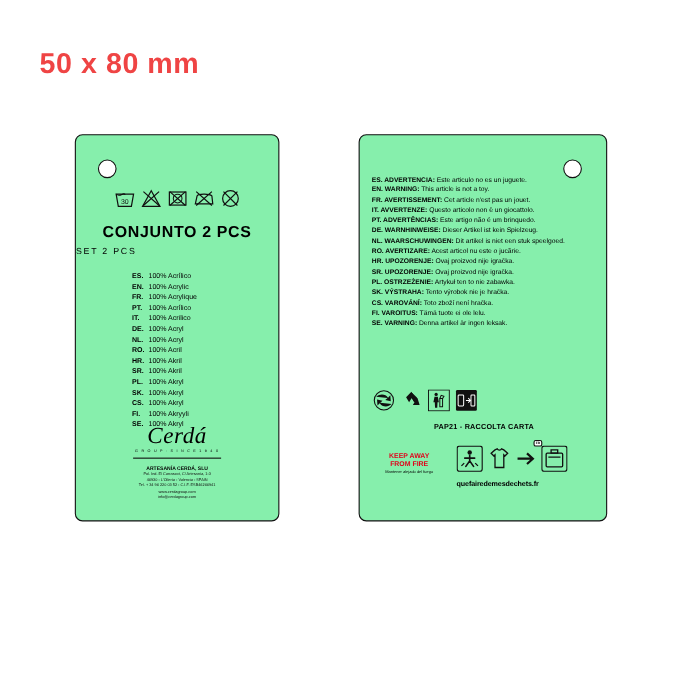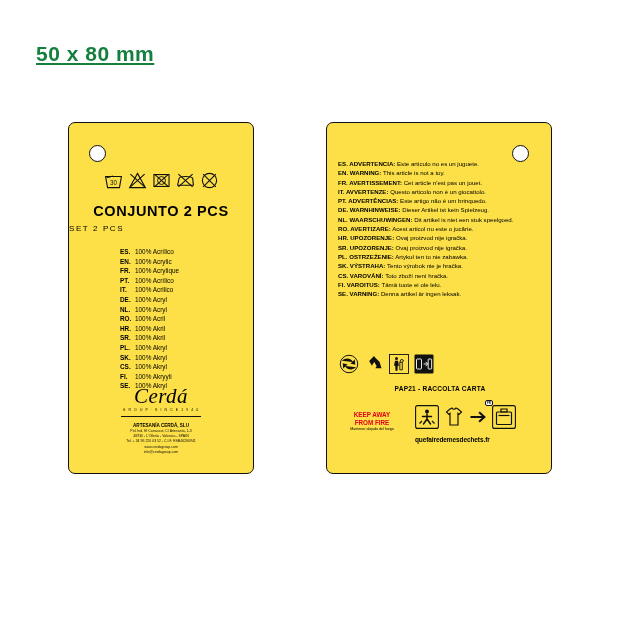--- a/index.html
+++ b/index.html
@@ -12,31 +12,30 @@
     background: #ffffff;
     font-family: "Liberation Sans", sans-serif;
     color: #000000;
     overflow: hidden;
     position: relative;
   }
   .size-label {
     position: absolute;
     left: 36px;
     top: 42px;
-    font-size: 21px;
+    font-size: 26px;
     font-weight: bold;
     letter-spacing: 0.5px;
-    color: #15803d;
-    text-decoration: underline;
+    color: #ef4444;
   }
 
   
   .tag {
     position: absolute;
-    background: #fde047;
+    background: #86efac;
     border: 1px solid #111111;
     border-radius: 7px;
     box-sizing: border-box;
   }
   .tag-front {
     left: 68px;
     top: 122px;
     width: 186px;
     height: 352px;
   }

